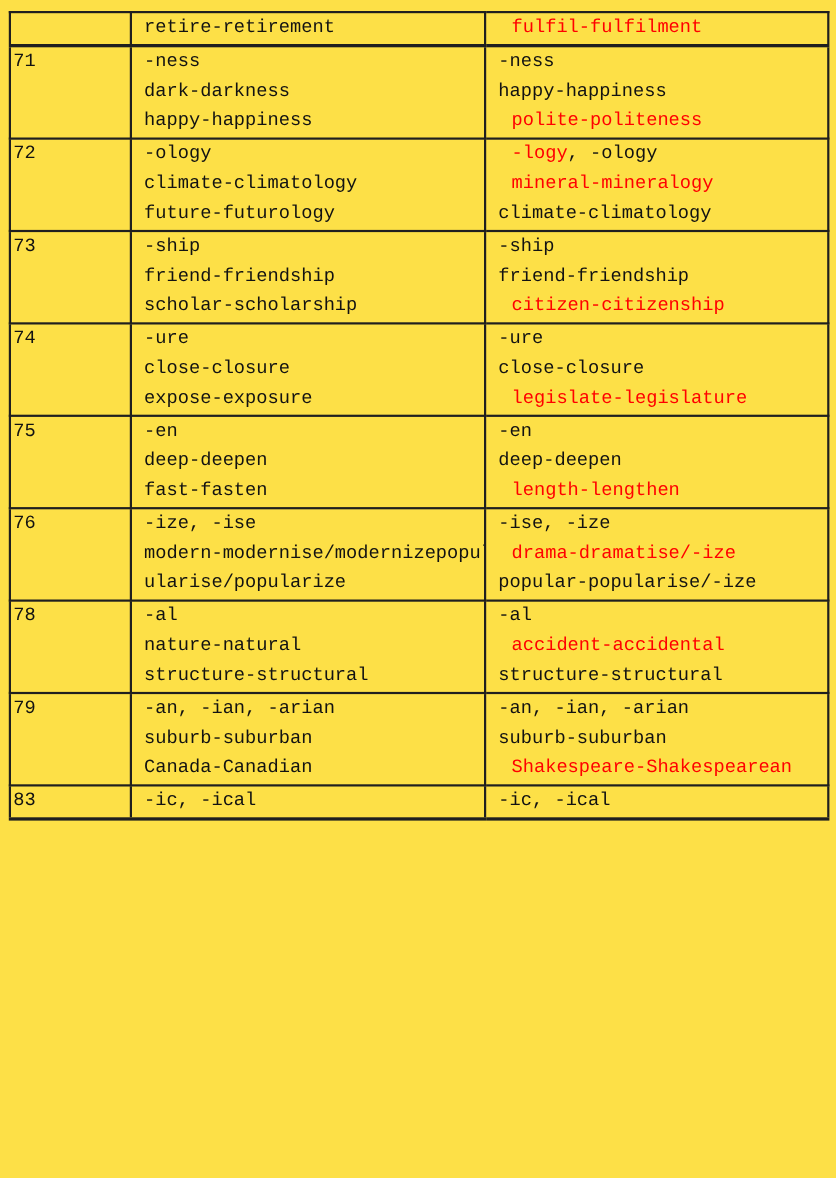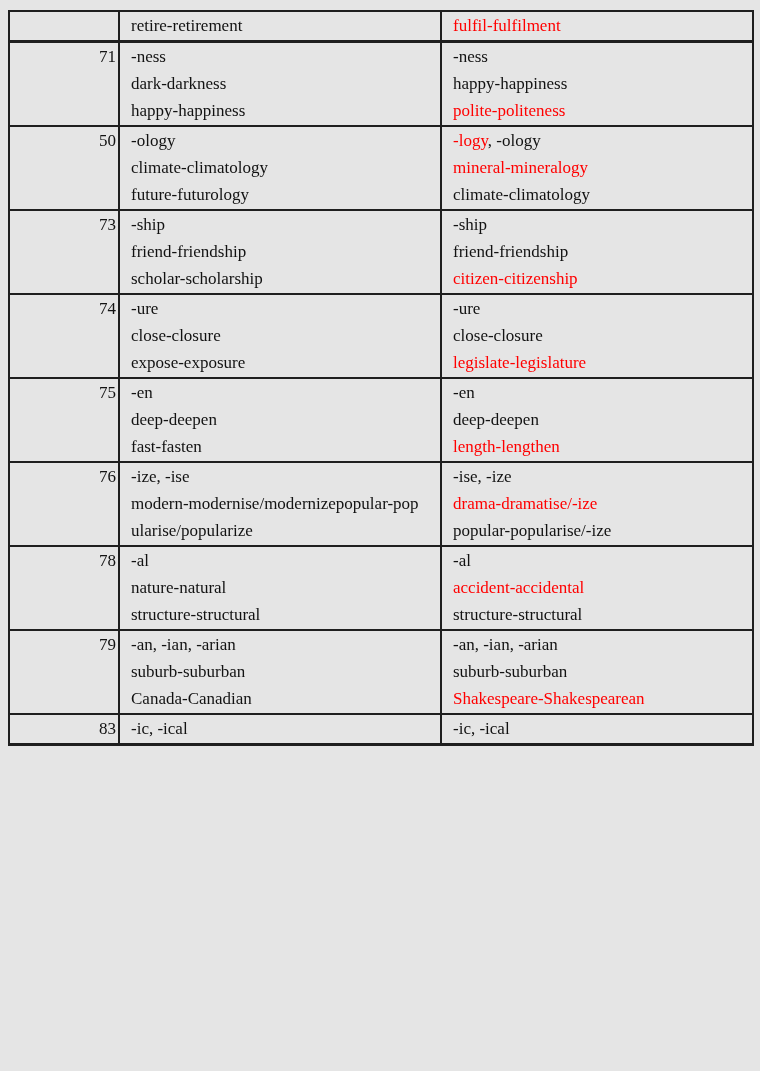--- a/index.html
+++ b/index.html
@@ -4,54 +4,54 @@
 <style>
   html, body {
     margin: 0;
     padding: 0;
     background: #ffffff;
   }
   .page {
     position: relative;
     width: 760px;
     height: 1071px;
-    background: #e5e5e5;
+    background: #fde047;
     overflow: hidden;
-    font-family: Liberation Serif, serif;
+    font-family: Liberation Mono, monospace;
   }
   table.suffix-table {
     position: absolute;
     left: 8px;
     top: 10px;
     width: 744px;
     border-collapse: collapse;
     table-layout: fixed;
   }
   .suffix-table td {
     border: 2px solid #1f1f1f;
     vertical-align: top;
     font-size: 17px;
     line-height: 27px;
     color: #121212;
     padding: 0 4px 1px 11px;
     overflow: hidden;
     white-space: nowrap;
   }
   .suffix-table td.num-cell {
-    text-align: right;
+    text-align: left;
     padding: 0 2px 1px 2px;
   }
   .suffix-table tr.first-row td {
     border-bottom-width: 3px;
   }
   .suffix-table tr:last-child td {
     border-bottom-width: 3px;
   }
   .cell-line { height: 27px; }
-  .seg-red { color: #ff0000; }
+  .seg-red { color: #ff0000; margin-left: 12px; }
   .seg-black { color: #121212; }
 </style>
 </head>
 <body>
 
 <div class="page">
   <table class="suffix-table">
     <colgroup>
       <col style="width:110px">
       <col style="width:322px">
@@ -74,21 +74,21 @@
             <div class="cell-line">dark-darkness</div>
             <div class="cell-line">happy-happiness</div>
           </td>
           <td>
             <div class="cell-line"><span class="seg-black">-ness</span></div>
             <div class="cell-line"><span class="seg-black">happy-happiness</span></div>
             <div class="cell-line"><span class="seg-red">polite-politeness</span></div>
           </td>
         </tr>
         <tr>
-          <td class="num-cell">50</td>
+          <td class="num-cell">72</td>
           <td>
             <div class="cell-line">-ology</div>
             <div class="cell-line">climate-climatology</div>
             <div class="cell-line">future-futurology</div>
           </td>
           <td>
             <div class="cell-line"><span class="seg-red">-logy</span><span class="seg-black">, -ology</span></div>
             <div class="cell-line"><span class="seg-red">mineral-mineralogy</span></div>
             <div class="cell-line"><span class="seg-black">climate-climatology</span></div>
           </td>

